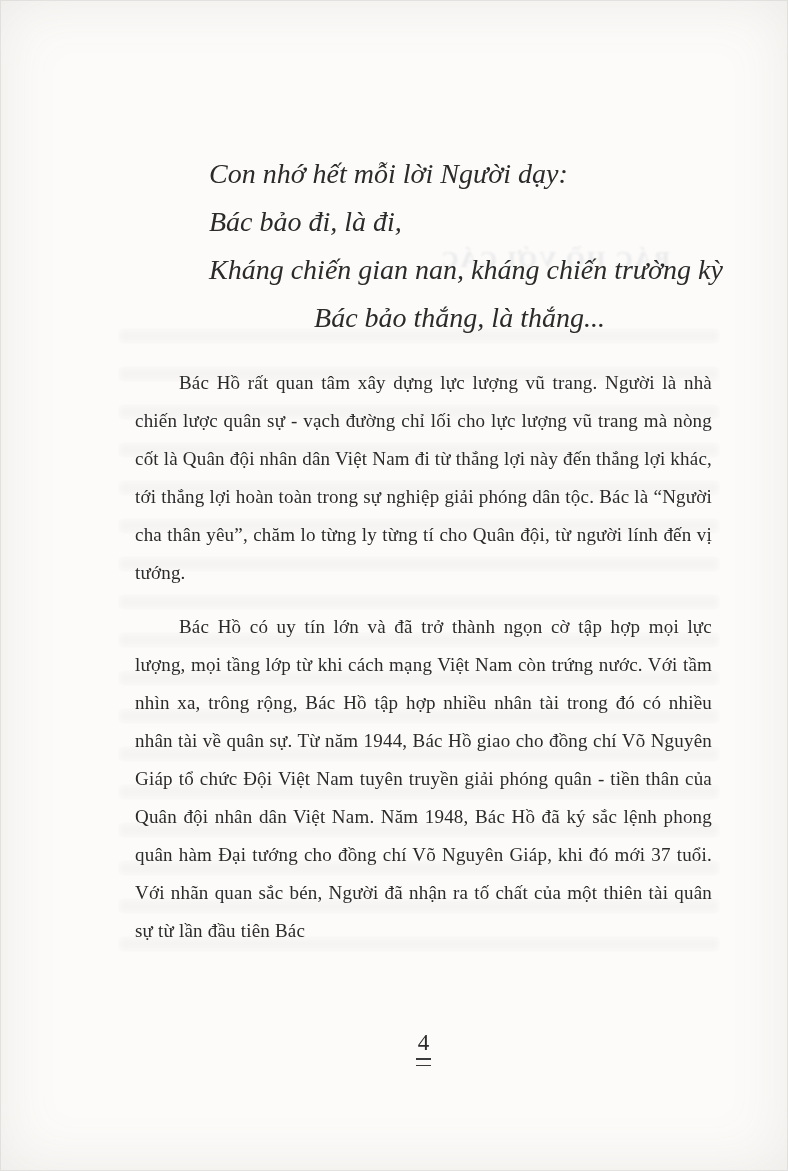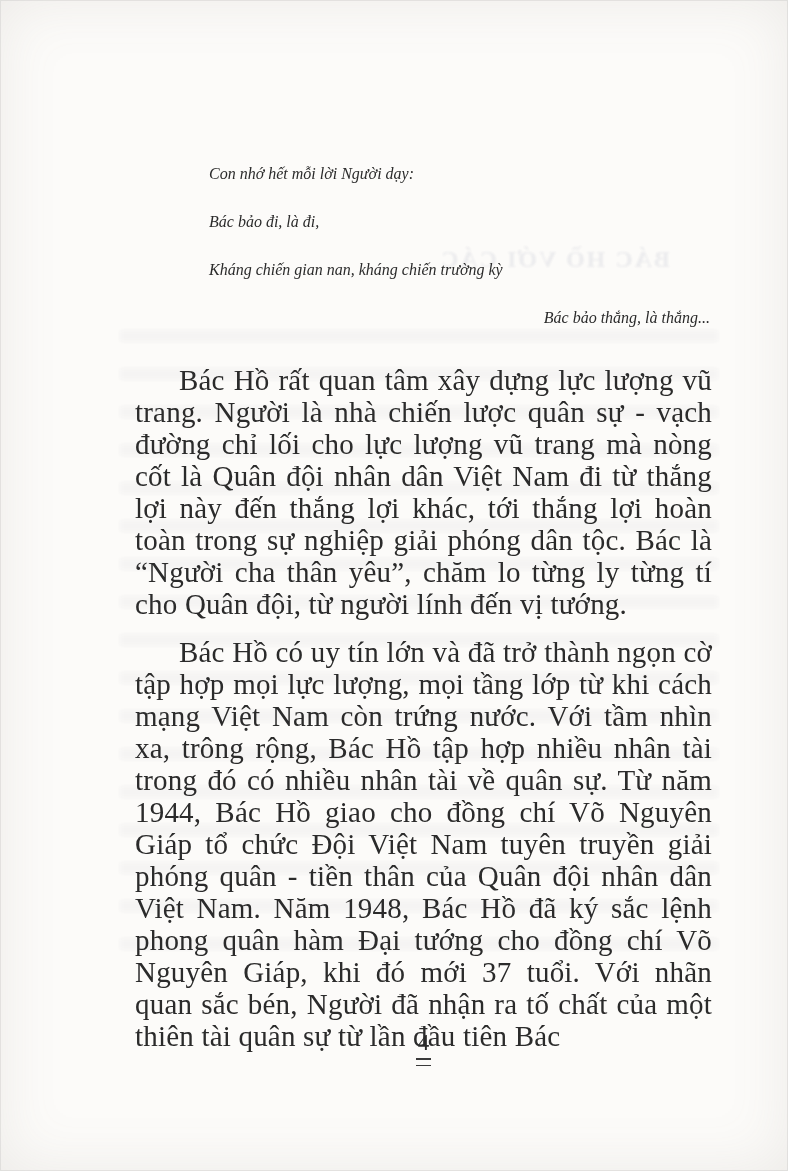--- a/index.html
+++ b/index.html
@@ -68,36 +68,36 @@
 
   
   .content {
     position: absolute;
     left: 135px;
     top: 150px;
     width: 577px;
   }
   .quote-block {
     font-style: italic;
-    font-size: 16px;
+    font-size: 28px;
     line-height: 48px;
     padding-left: 74px;
     margin-bottom: 22px;
     font-family: Liberation Serif, serif;
   }
   .quote-line {
     white-space: nowrap;
   }
   .quote-line.align-right {
-    text-align: right;
+    text-align: center;
     padding-right: 2px;
   }
   .body-paragraph {
-    font-size: 29px;
-    line-height: 32px;
+    font-size: 19px;
+    line-height: 38px;
     text-align: justify;
     text-indent: 44px;
     margin: 16px 0 16px 0;
     letter-spacing: 0.2px;
   }
   .page-footer {
     position: absolute;
     left: 135px;
     width: 577px;
     top: 1030px;

